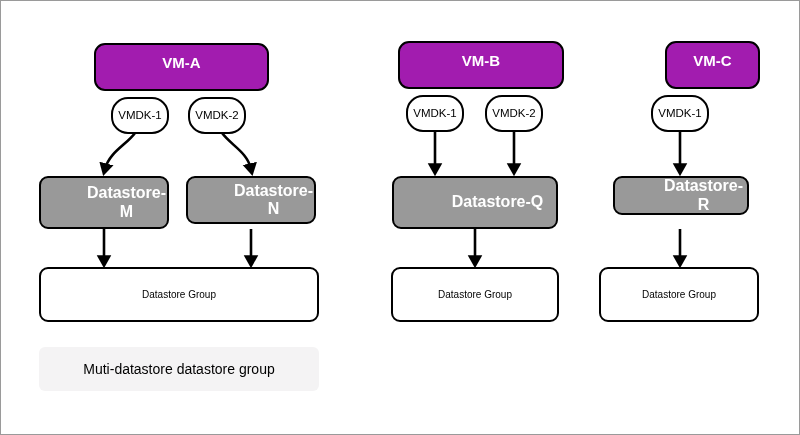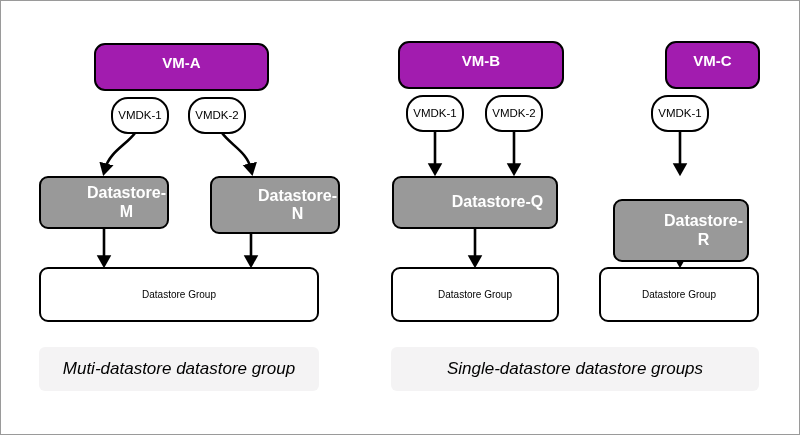--- a/index.html
+++ b/index.html
@@ -80,22 +80,21 @@
     font-weight: normal;
     font-size: 10px;
     z-index: 3;
   }
   
   .caption-box {
     background: #f4f3f4;
     border: none;
     border-radius: 6px;
     color: #000000;
-    font-style: italic;
-    font-size: 17px;
+    font-size: 14px;
     z-index: 2;
   }
 </style>
 </head>
 <body>
 
 <div id="canvas">
 
   <svg class="edges" viewBox="0 0 800 435" xmlns="http://www.w3.org/2000/svg">
     <defs>
@@ -138,40 +137,37 @@
   <div class="node vmdk-box" style="left:484px; top:78px; width:58px; height:37px;">
     <span>VMDK-2</span>
   </div>
   <div class="node vmdk-box" style="left:650px; top:78px; width:58px; height:37px;">
     <span>VMDK-1</span>
   </div>
 
   <div class="node ds-box" style="left:38px; top:175px; width:130px; height:53px;">
     <span>Datastore-M</span>
   </div>
-  <div class="node ds-box" style="left:185px; top:175px; width:130px; height:58px;margin-left:24px;">
+  <div class="node ds-box" style="left:185px; top:175px; width:130px; height:48px;">
     <span>Datastore-N</span>
   </div>
   <div class="node ds-box" style="left:391px; top:175px; width:166px; height:53px;">
     <span>Datastore-Q</span>
   </div>
-  <div class="node ds-box" style="left:612px; top:175px; width:136px; height:63px;margin-top:23px;">
+  <div class="node ds-box" style="left:612px; top:175px; width:136px; height:39px;">
     <span>Datastore-R</span>
   </div>
 
   <div class="node group-box" style="left:38px; top:266px; width:280px; height:55px;">
     <span>Datastore Group</span>
   </div>
   <div class="node group-box" style="left:390px; top:266px; width:168px; height:55px;">
     <span>Datastore Group</span>
   </div>
   <div class="node group-box" style="left:598px; top:266px; width:160px; height:55px;">
     <span>Datastore Group</span>
   </div>
 
   <div class="node caption-box" style="left:38px; top:346px; width:280px; height:44px;">
     <span>Muti-datastore datastore group</span>
   </div>
-  <div class="node caption-box" style="left:390px; top:346px; width:368px; height:44px;">
-    <span>Single-datastore datastore groups</span>
-  </div>
 
 </div>
 
 </body></html>

